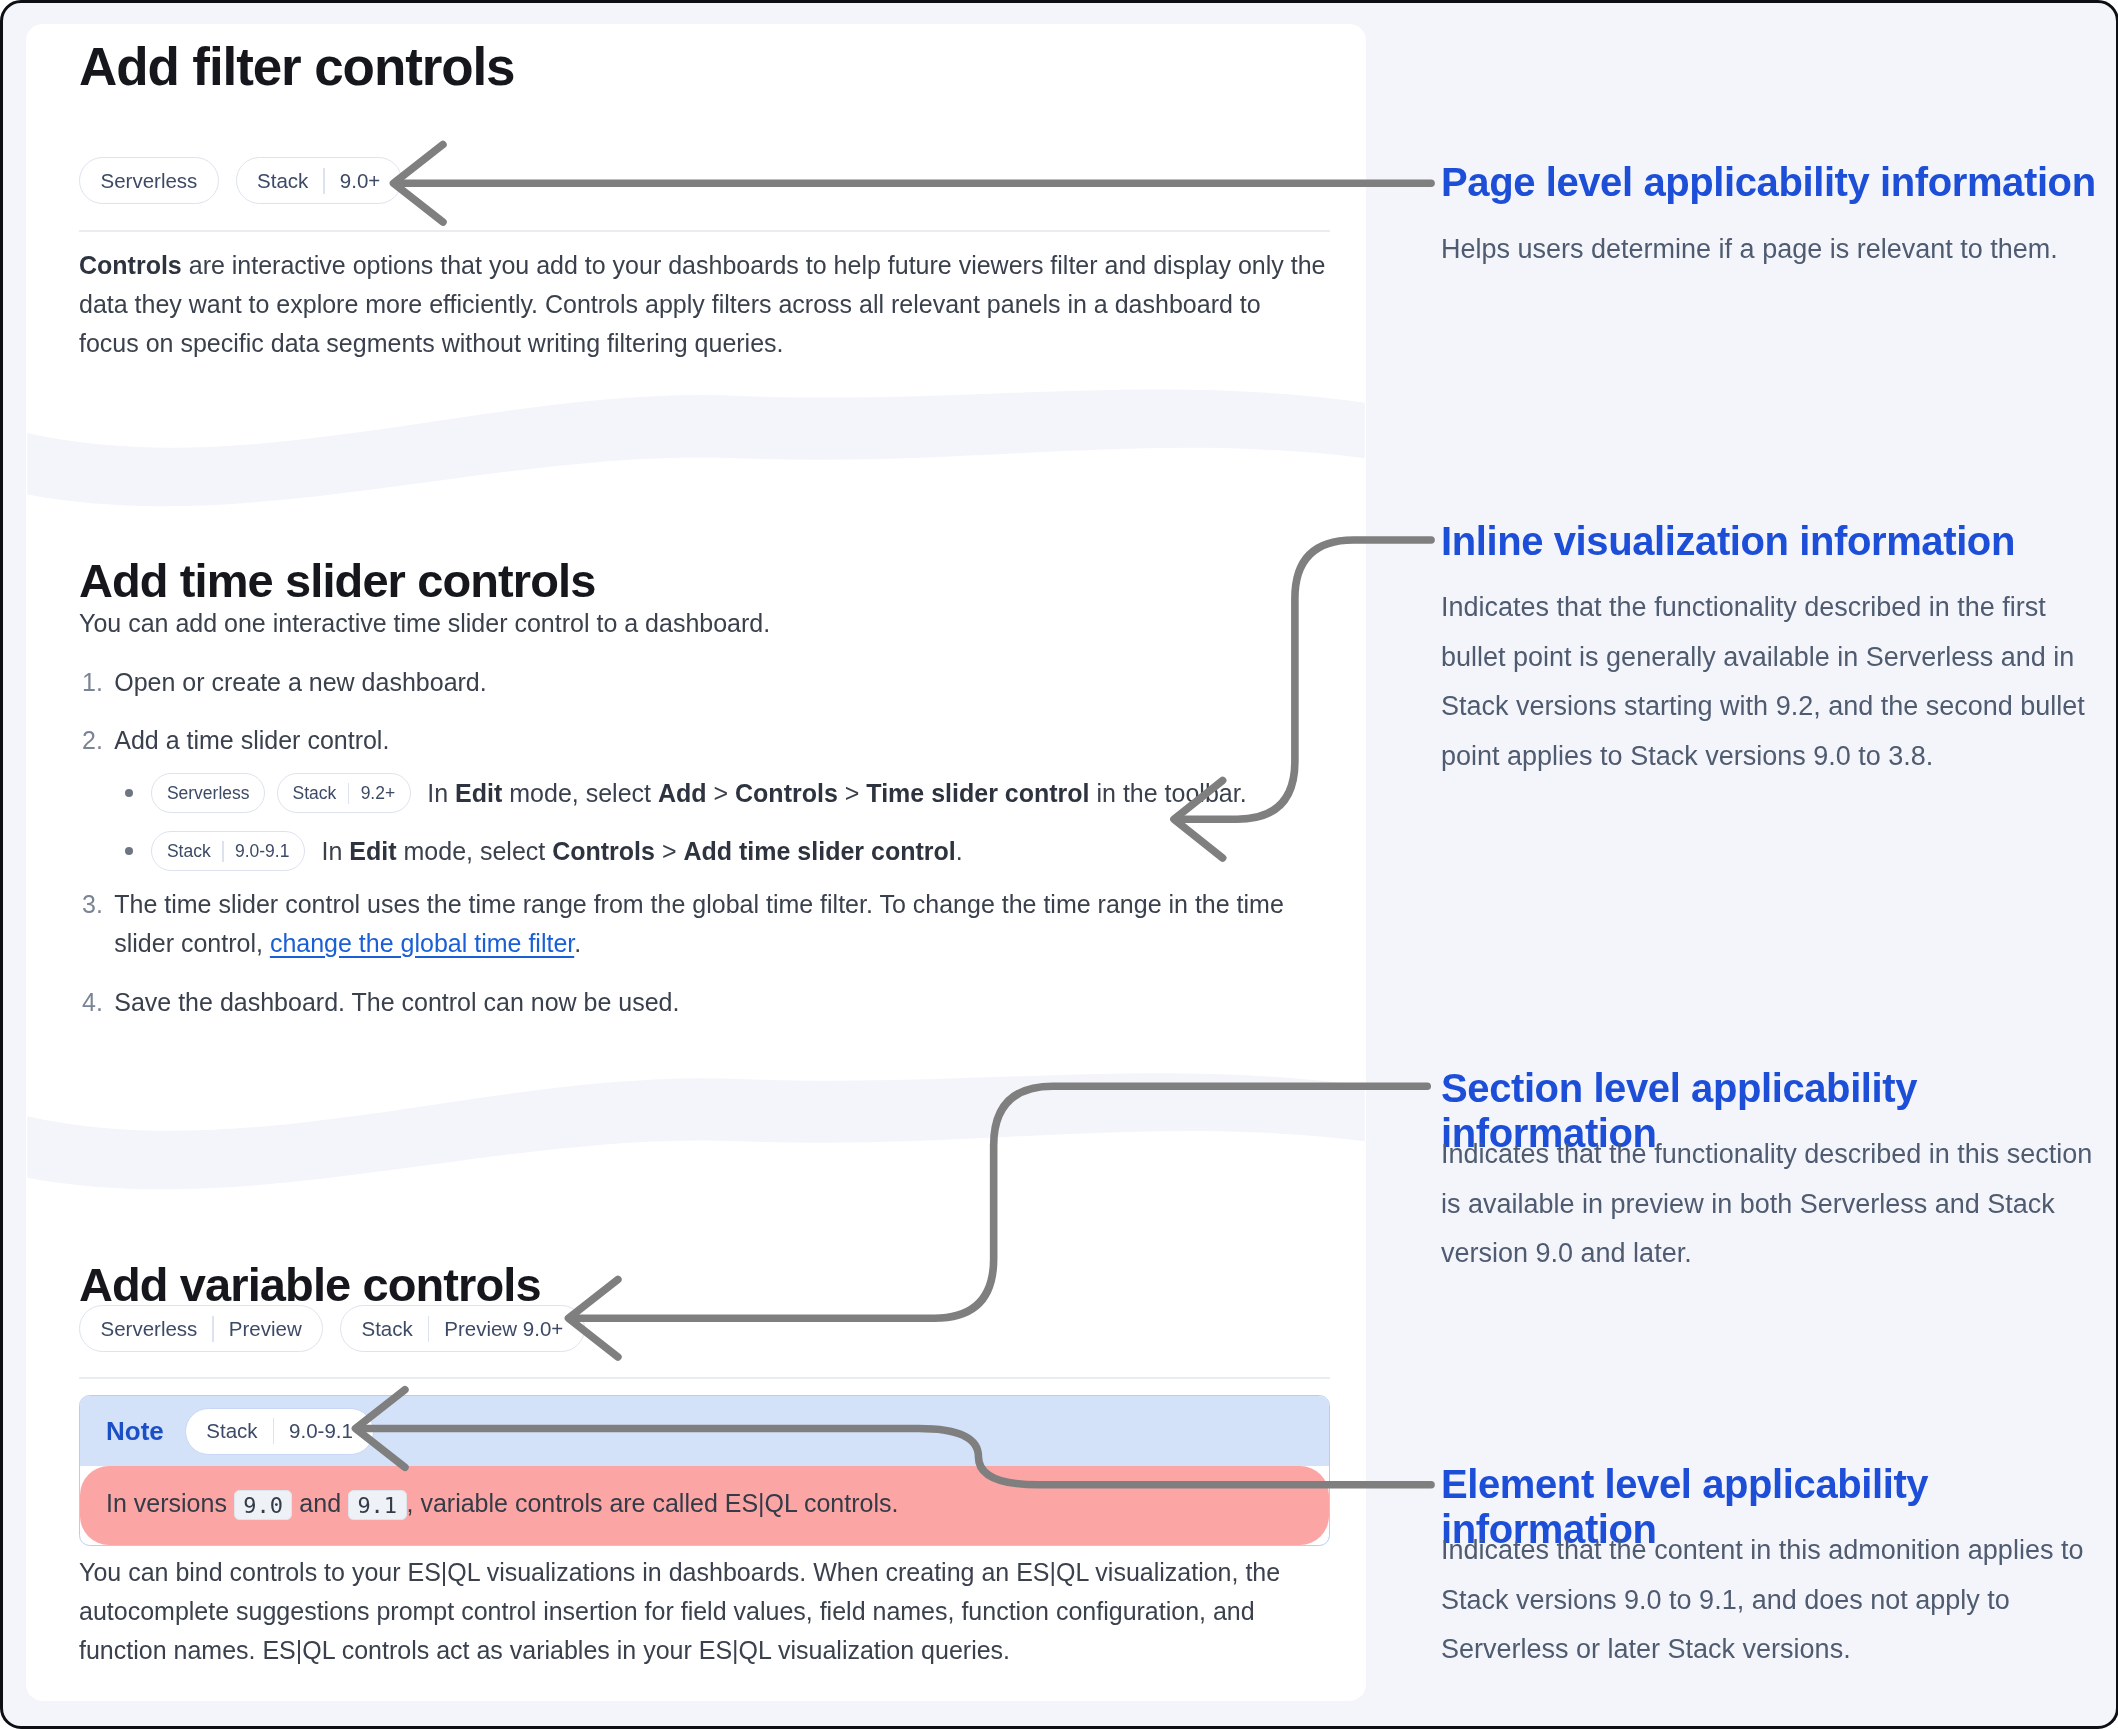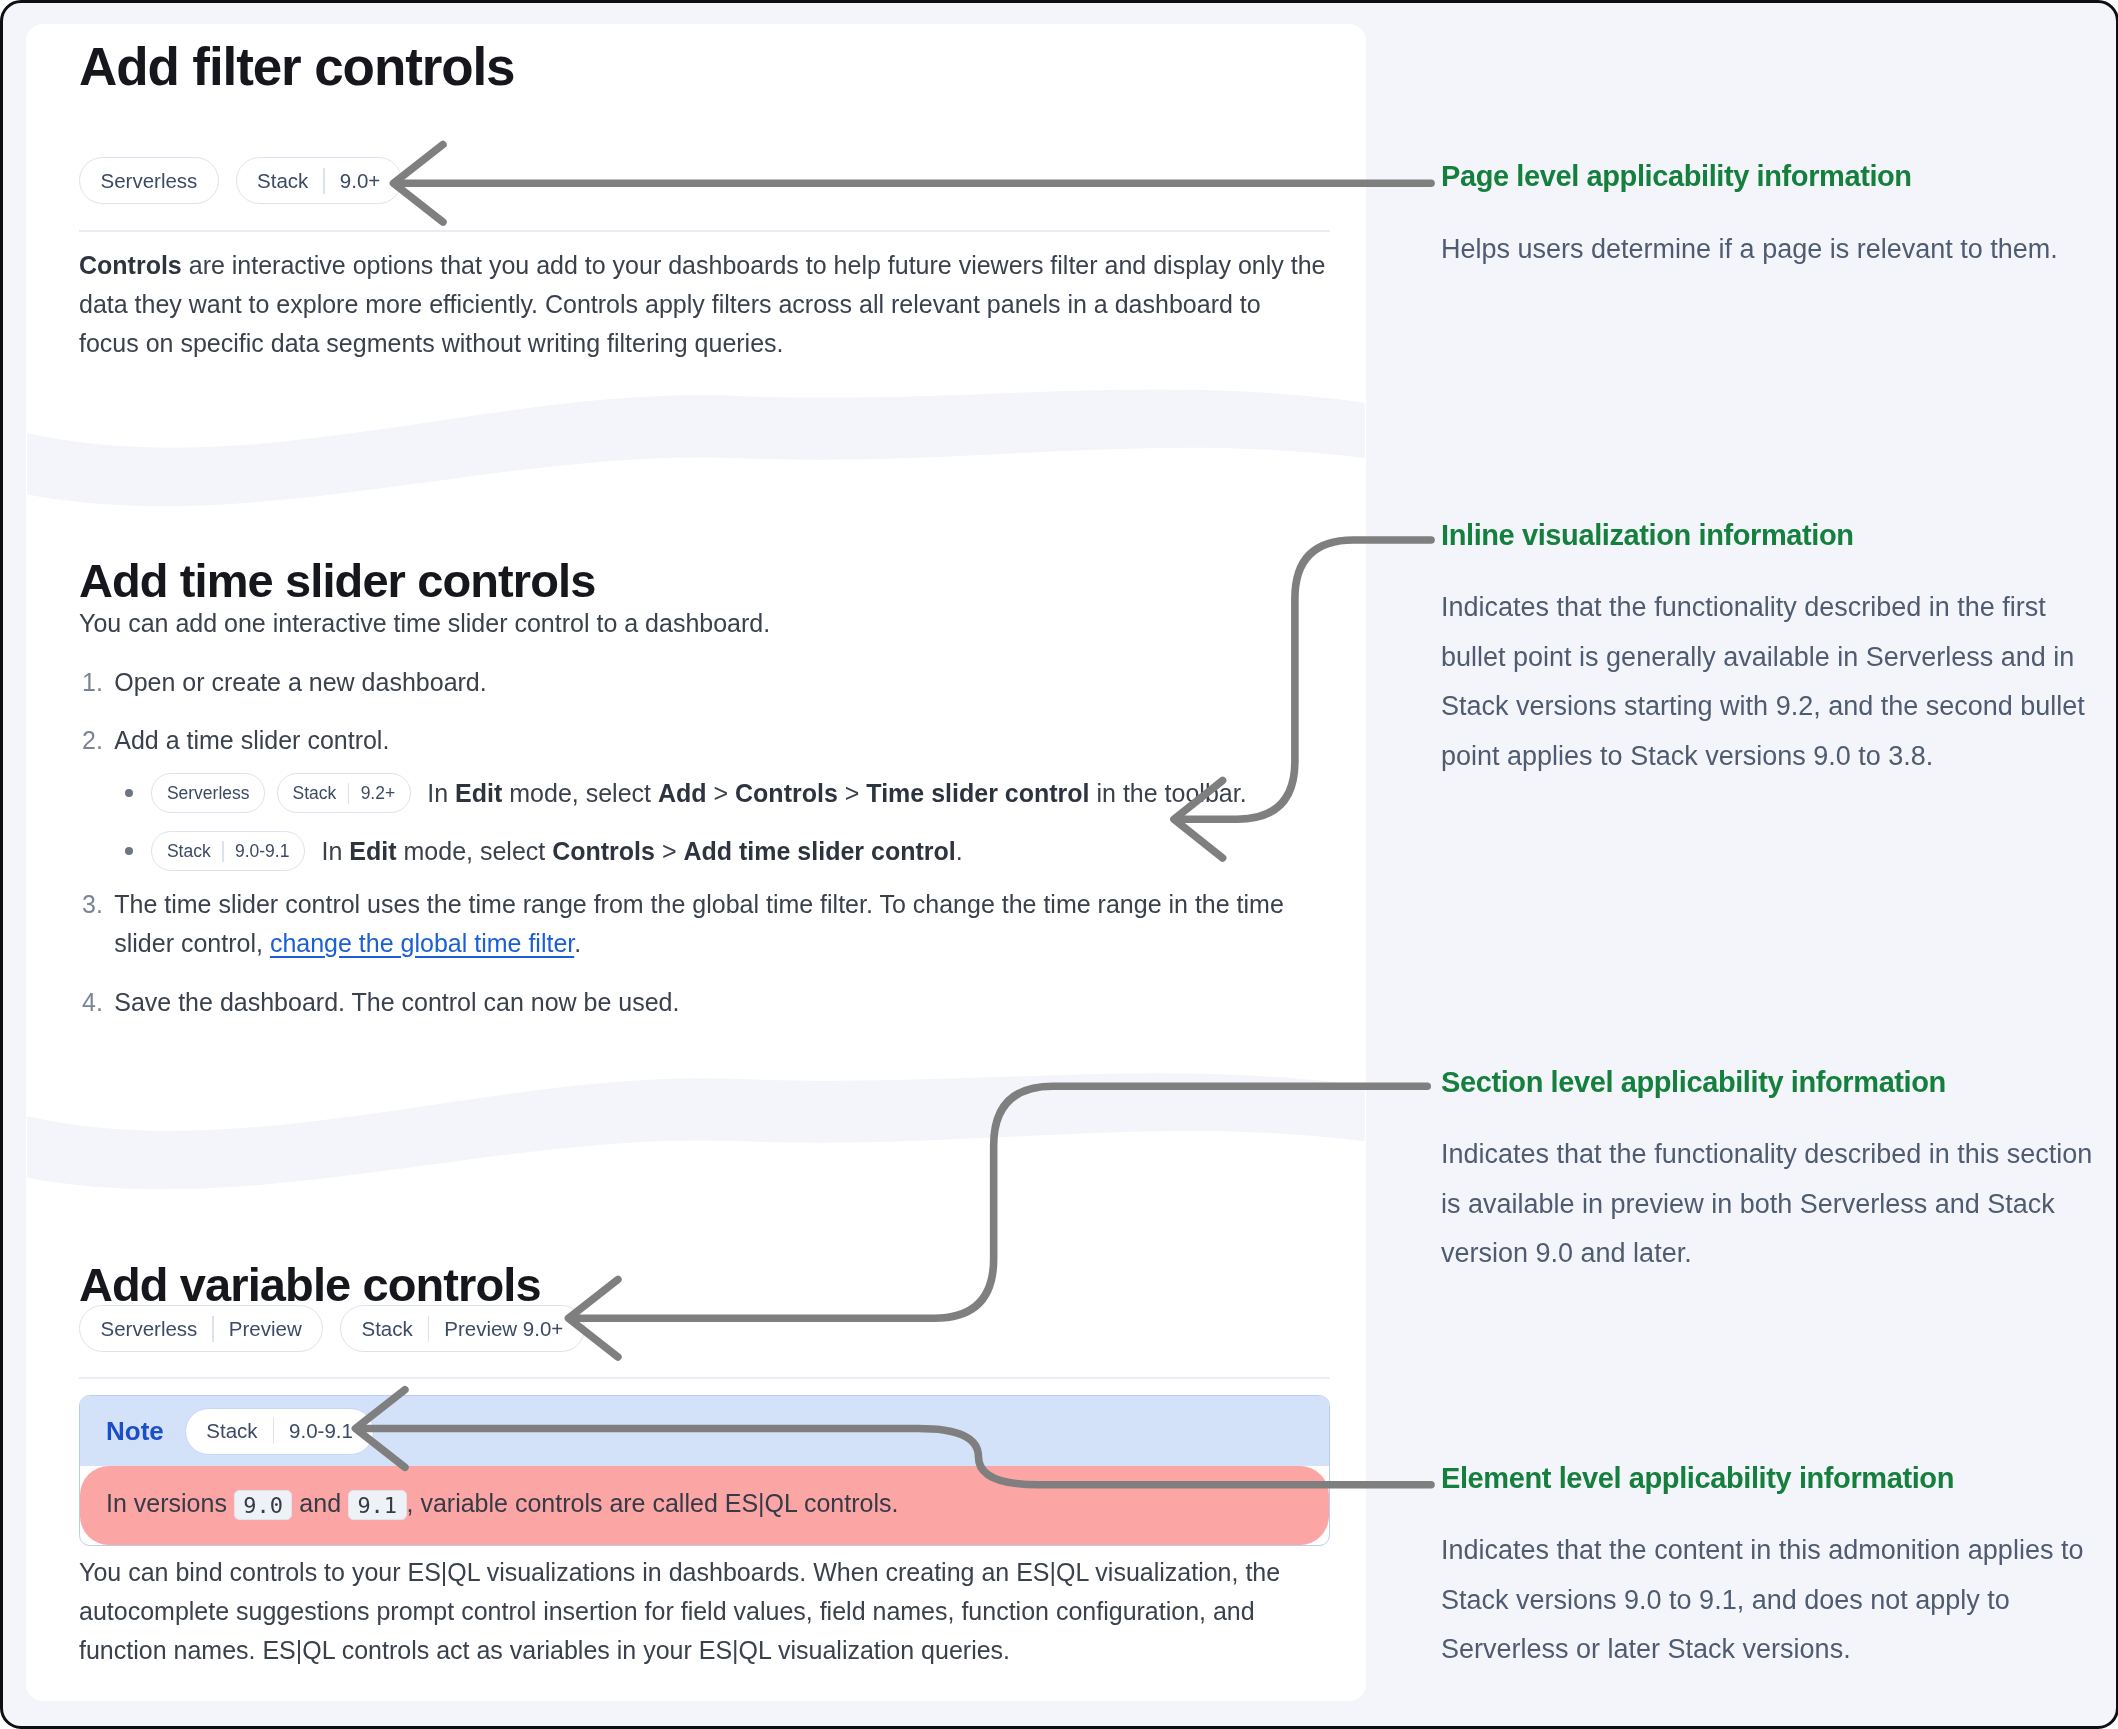--- a/index.html
+++ b/index.html
@@ -48,21 +48,21 @@
   .note { position: absolute; left: 76px; top: 1392px; width: 1251px; z-index: 3;
     border: 1.5px solid #b9cdf2; border-radius: 10.6px; overflow: hidden; }
   .note-header { display: flex; align-items: center; gap: 21px; height: 70px;
     background: #d4e2f9; padding: 0 26px; }
   .note-title { font-size: 26px; font-weight: 700; color: #1c4ec5; }
   .note-body { background: #fca5a5; padding: 23px 26px 27px 26px; font-size: 25px; color: #333b47; border-radius: 29px; }
   .note-body code { font-family: "DejaVu Sans Mono", monospace; font-size: 22px; color: #333b47;
     background: #eef1f6; border: 1.5px solid #dfe3ec; border-radius: 6px; padding: 1.5px 8.4px; }
 
   .ann-title { position: absolute; left: 1438px; width: 669px; z-index: 3;
-    font-size: 29px; font-weight: 700; color: #15803d; letter-spacing: -0.4px; }
+    font-size: 40px; font-weight: 700; color: #1d4ed8; letter-spacing: -0.4px; }
   .ann-body { position: absolute; left: 1438px; width: 672px; z-index: 3;
     font-size: 27px; line-height: 1.84; color: #4e5b70; }
 
   #arrows { position: absolute; inset: 0; z-index: 6; pointer-events: none; }
   #arrows path { fill: none; stroke: #7f7f7f; stroke-width: 10px; stroke-linecap: round; stroke-linejoin: round; }
 </style>
 </head>
 <body>
 
 <div id="frame">

